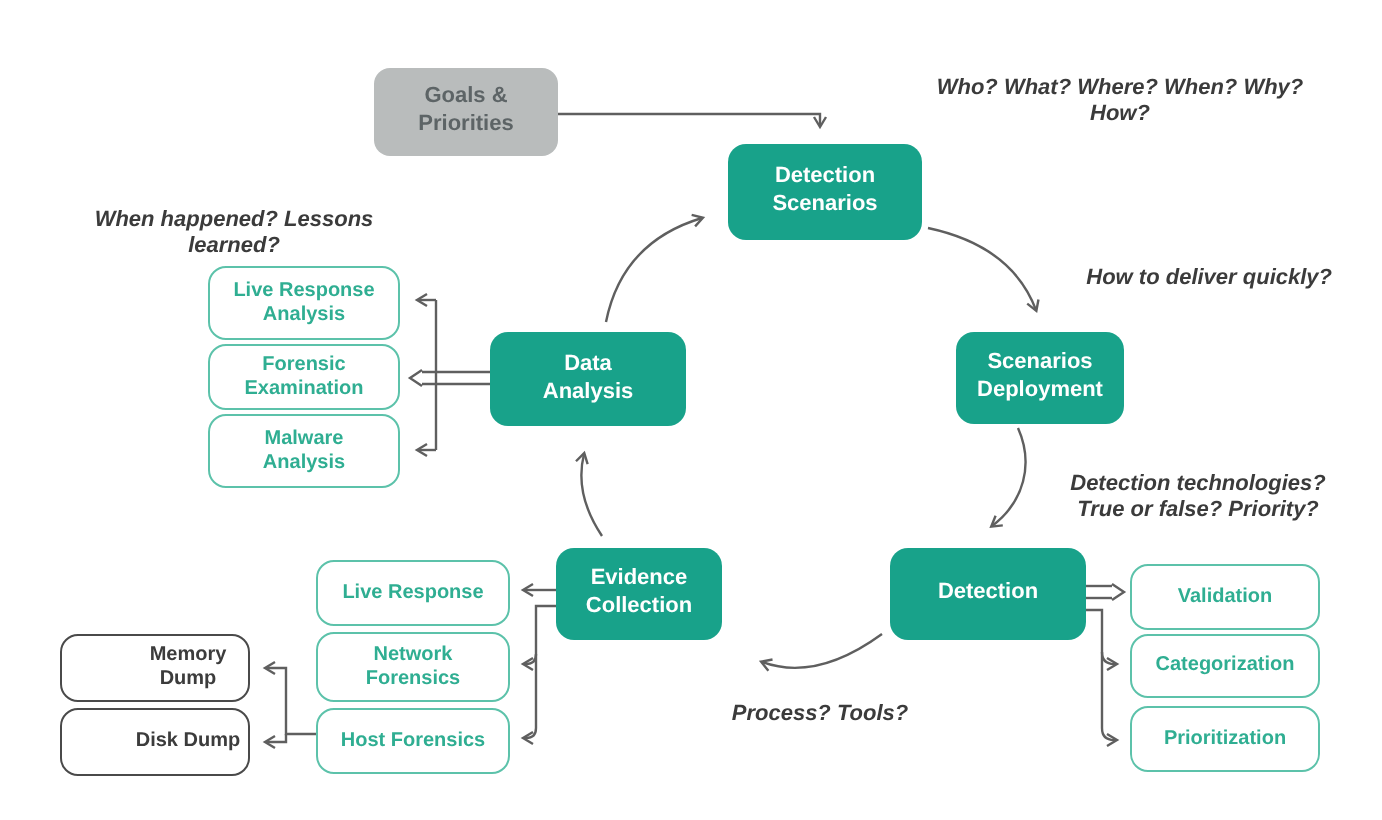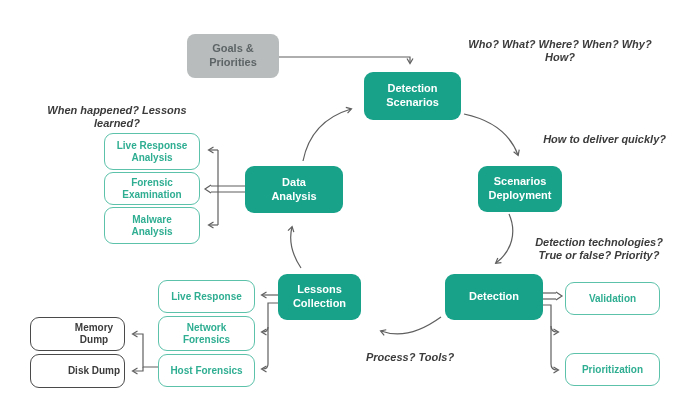--- a/index.html
+++ b/index.html
@@ -73,21 +73,21 @@
   </svg>
 
   <div class="box gray" style="left:187px;top:34px;width:92px;height:44px;">Goals &amp;
 Priorities</div>
 
   <div class="box teal" style="left:364px;top:72px;width:97px;height:48px;">Detection
 Scenarios</div>
   <div class="box teal" style="left:478px;top:166px;width:84px;height:46px;">Scenarios
 Deployment</div>
   <div class="box teal" style="left:445px;top:274px;width:98px;height:46px;">Detection</div>
-  <div class="box teal" style="left:278px;top:274px;width:83px;height:46px;">Lessons
+  <div class="box teal" style="left:278px;top:274px;width:83px;height:46px;">Evidence
 Collection</div>
   <div class="box teal" style="left:245px;top:166px;width:98px;height:47px;">Data
 Analysis</div>
 
   <div class="box outline" style="left:104px;top:133px;width:96px;height:37px;">Live Response
 Analysis</div>
   <div class="box outline" style="left:104px;top:172px;width:96px;height:33px;">Forensic
 Examination</div>
   <div class="box outline" style="left:104px;top:207px;width:96px;height:37px;">Malware
 Analysis</div>
@@ -95,20 +95,21 @@
   <div class="box outline" style="left:158px;top:280px;width:97px;height:33px;">Live Response</div>
   <div class="box outline" style="left:158px;top:316px;width:97px;height:35px;">Network
 Forensics</div>
   <div class="box outline" style="left:158px;top:354px;width:97px;height:33px;">Host Forensics</div>
 
   <div class="box darkline" style="left:30px;top:317px;width:95px;height:34px;">Memory
 Dump</div>
   <div class="box darkline" style="left:30px;top:354px;width:95px;height:34px;">Disk Dump</div>
 
   <div class="box outline" style="left:565px;top:282px;width:95px;height:33px;">Validation</div>
+  <div class="box outline" style="left:565px;top:317px;width:95px;height:32px;">Categorization</div>
   <div class="box outline" style="left:565px;top:353px;width:95px;height:33px;">Prioritization</div>
 
   <div class="q" style="left:455px;top:38px;width:210px;">Who? What? Where? When? Why? How?</div>
   <div class="q" style="left:538px;top:133px;width:128px;text-align:right;">How to deliver quickly?</div>
   <div class="q" style="left:533px;top:236px;width:132px;">Detection technologies?
 True or false? Priority?</div>
   <div class="q" style="left:365px;top:351px;width:90px;">Process? Tools?</div>
   <div class="q" style="left:28px;top:104px;width:178px;">When happened? Lessons learned?</div>
 
 </div>

